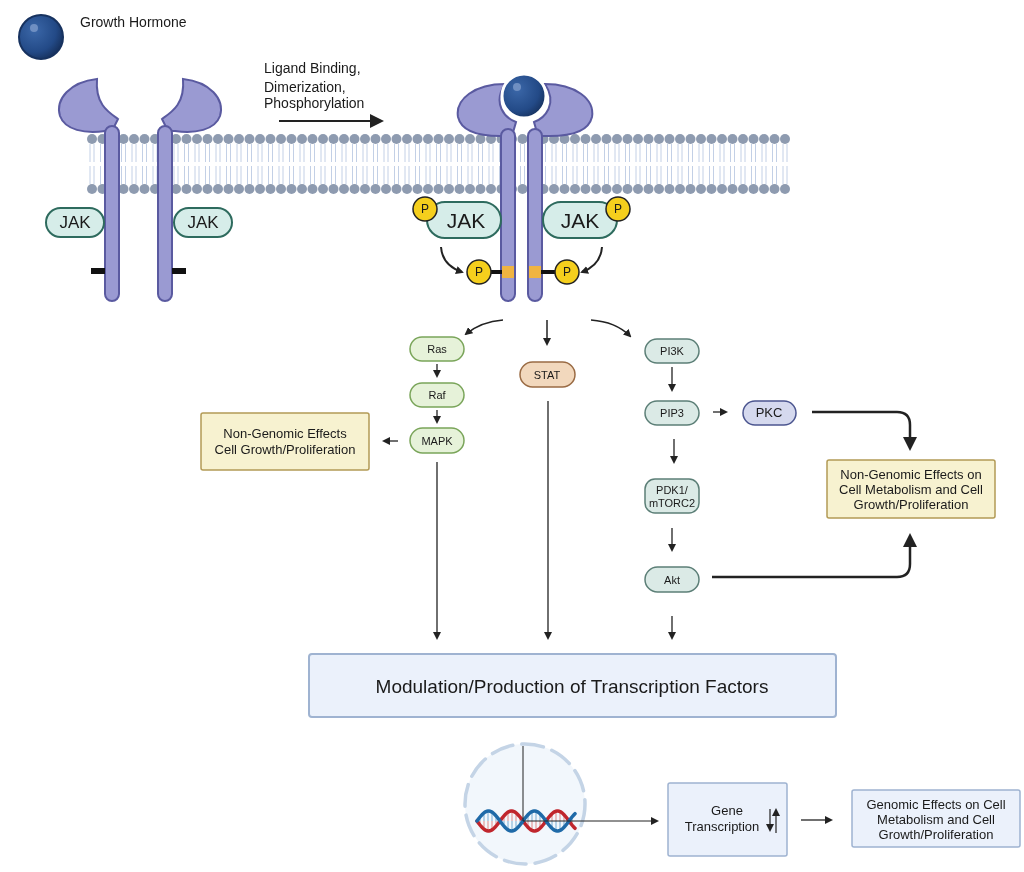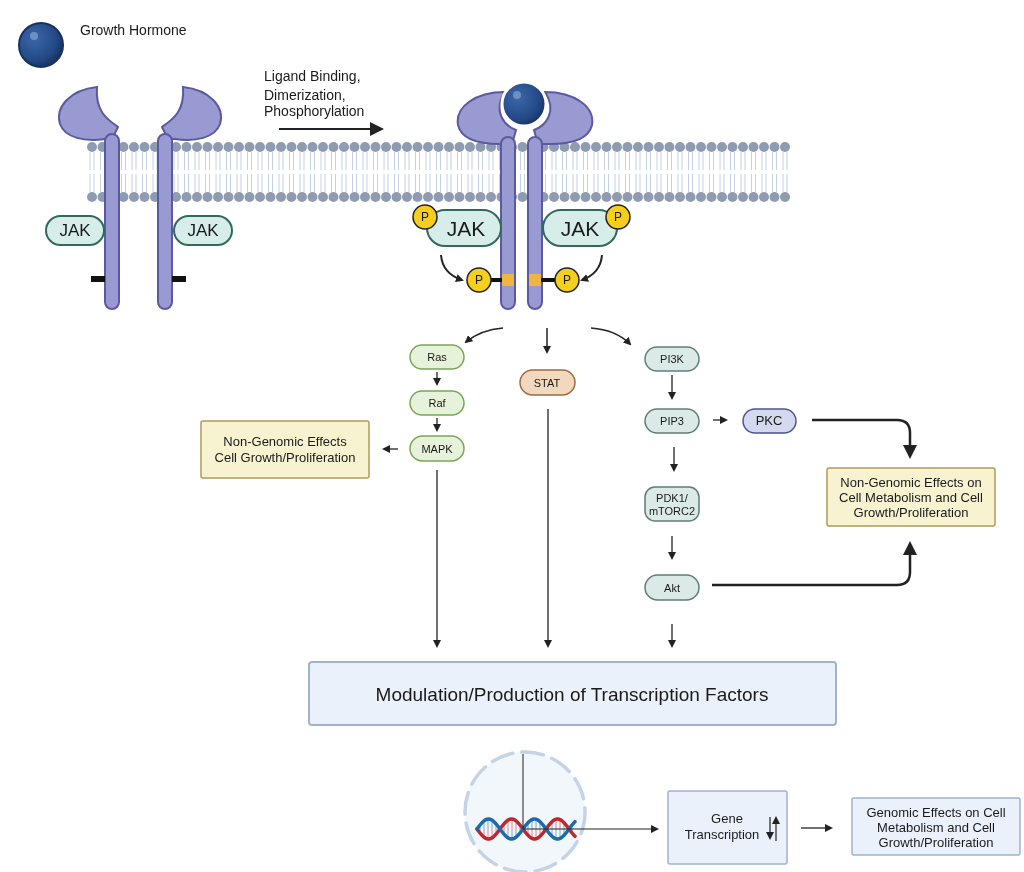--- a/index.html
+++ b/index.html
@@ -1,17 +1,17 @@
 <!DOCTYPE html>
 <html><head>
 <meta charset="utf-8">
 <style>
   html,body{margin:0;padding:0;background:#ffffff;}
   body{width:1024px;height:872px;overflow:hidden;font-family:"Liberation Sans",sans-serif;}
-  #stage{position:absolute;left:0;top:12px;width:1024px;height:664px;}
+  #stage{position:absolute;left:0;top:4px;width:1024px;height:664px;}
   svg text{font-family:"Liberation Sans",sans-serif;fill:#1a1a1a;}
   .lbl{font-size:14px;}
   .node-sm{font-size:11px;}
   .jak-sm{font-size:17px;}
   .jak-lg{font-size:21px;}
   .p-txt{font-size:12px;}
   .box-txt{font-size:13px;}
   .tf-txt{font-size:19px;}
 </style>
 </head>

